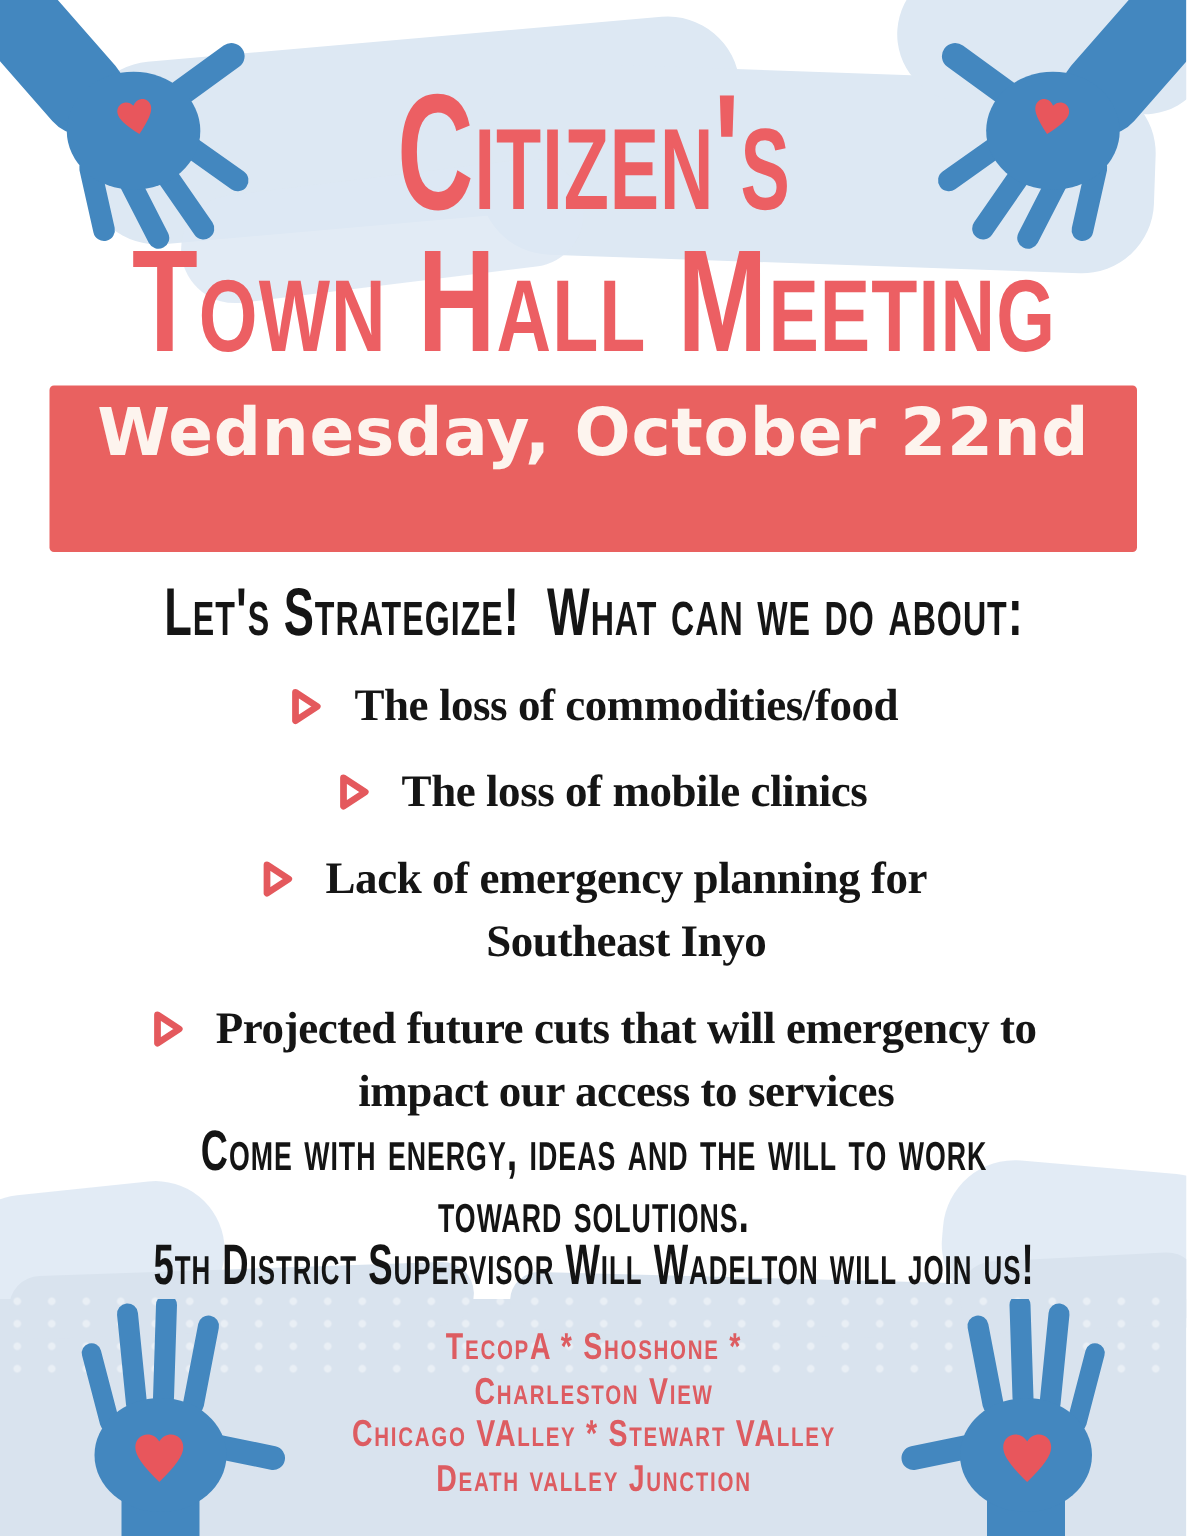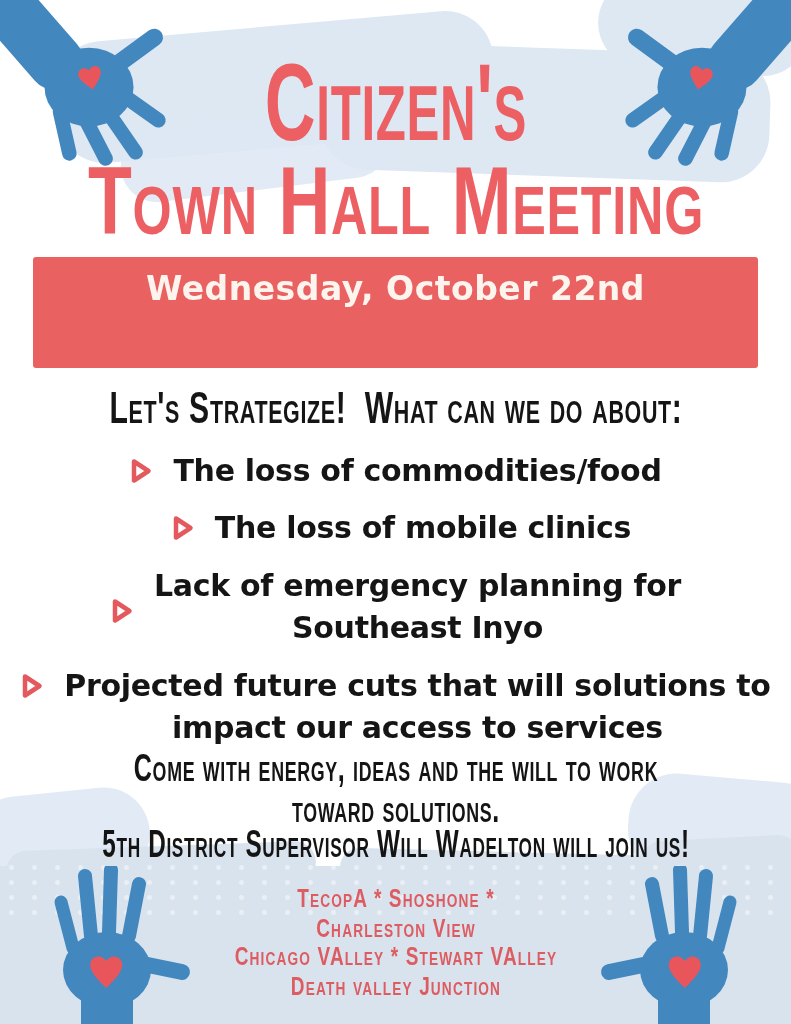--- a/index.html
+++ b/index.html
@@ -46,26 +46,26 @@
   .cta1 { top:748px; font-size:38px; color:#141414; line-height:41px; transform:translateX(-50%) scaleX(.66); }
   .cta2 { top:824px; font-size:38px; color:#141414; line-height:41px; transform:translateX(-50%) scaleX(.64); }
   .community { font-size:25px; color:#dd5c61; line-height:1; transform:translateX(-50%) scaleX(.76); letter-spacing:1.5px; }
   .c0 { top:886px; } .c1 { top:916px; } .c2 { top:944px; } .c3 { top:974px; }
   
   .banner {
     position:absolute; left:33px; top:257px; width:725px; height:111px; z-index:3;
     background:#e96160; border-radius:3px; text-align:center;
     color:#fdf4ee; font-weight:700;
   }
-  .banner p { margin:0; font-size:33px; line-height:47px; letter-spacing:.5px; }
+  .banner p { margin:0; font-size:44px; line-height:47px; letter-spacing:.5px; }
   .banner p:first-child { margin-top:8px; }
   
-  .bullets { position:absolute; top:450px; left:0; right:0; z-index:3; }
+  .bullets { position:absolute; top:450px; left:0; right:0; z-index:3;font-family:Liberation Serif, serif; }
   .bullet-row { display:flex; justify-content:center; align-items:flex-start; gap:20px; }
-  .bullet-row.m1 { margin-bottom:15px; } .bullet-row.m2 { margin-bottom:16px;padding-left:11px; } .bullet-row.m3 { margin-bottom:16px;align-items:center; }
+  .bullet-row.m1 { margin-bottom:15px; } .bullet-row.m2 { margin-bottom:16px;padding-left:11px; } .bullet-row.m3 { margin-bottom:16px; }
   .bullet-icon { flex:0 0 auto; margin-top:7px; }
   .bullet-text {
     color:#151515; font-size:30px; line-height:42px; font-weight:700;
     white-space:pre-wrap; text-align:center; letter-spacing:-0.3px;
   }
 </style>
 </head>
 <body>
 
 <div class="poster">
@@ -169,21 +169,21 @@
       <svg class="bullet-icon" width="24" height="28" viewBox="0 0 24 28">
         <path d="M5,4.5 L19.5,14 L5,23.5 Z" fill="none" stroke="#e4595d" stroke-width="4.5" stroke-linejoin="round"></path>
       </svg>
       <span class="bullet-text">Lack of emergency planning for
 Southeast Inyo</span>
     </div>
     <div class="bullet-row">
       <svg class="bullet-icon" width="24" height="28" viewBox="0 0 24 28">
         <path d="M5,4.5 L19.5,14 L5,23.5 Z" fill="none" stroke="#e4595d" stroke-width="4.5" stroke-linejoin="round"></path>
       </svg>
-      <span class="bullet-text">Projected future cuts that will solutions to
+      <span class="bullet-text">Projected future cuts that will emergency to
 impact our access to services</span>
     </div>
   </div>
 
   <p class="disp cta1">Come with energy, ideas and the will to work
 toward solutions.</p>
   <p class="disp cta2">5th District Supervisor Will Wadelton will join us!</p>
 
   <p class="disp community c0">TecopA * Shoshone *</p>
   <p class="disp community c1">Charleston View</p>

